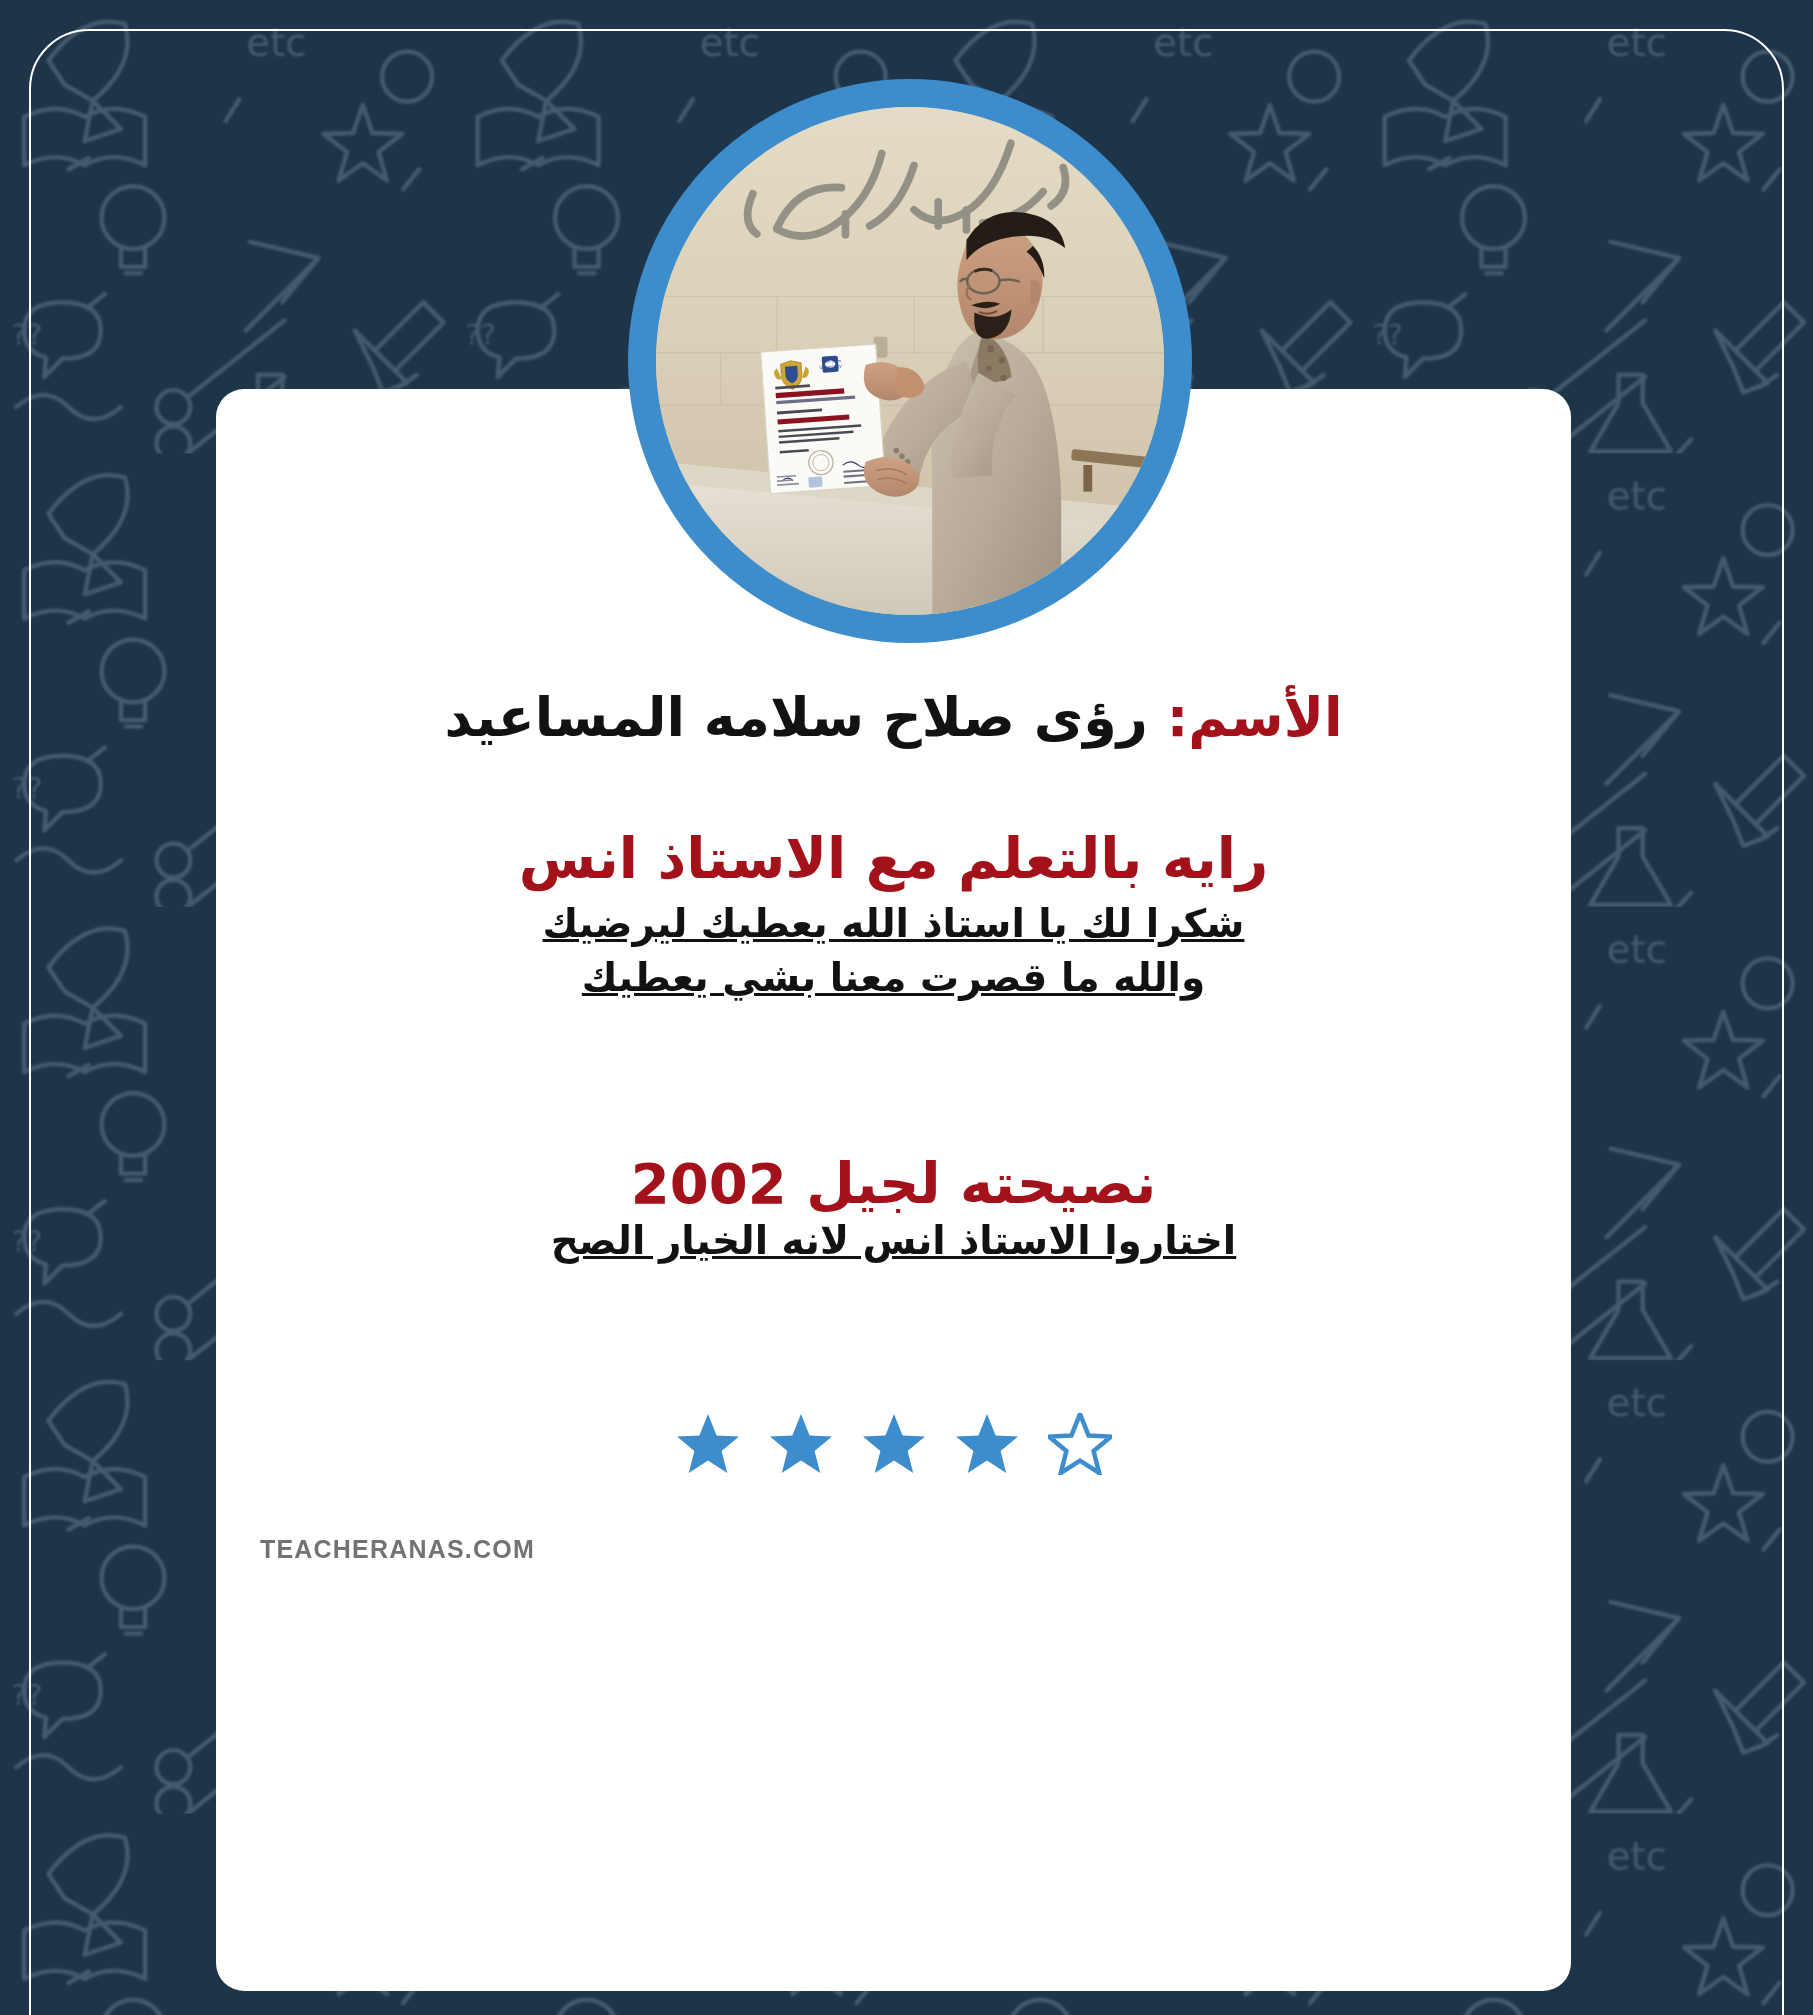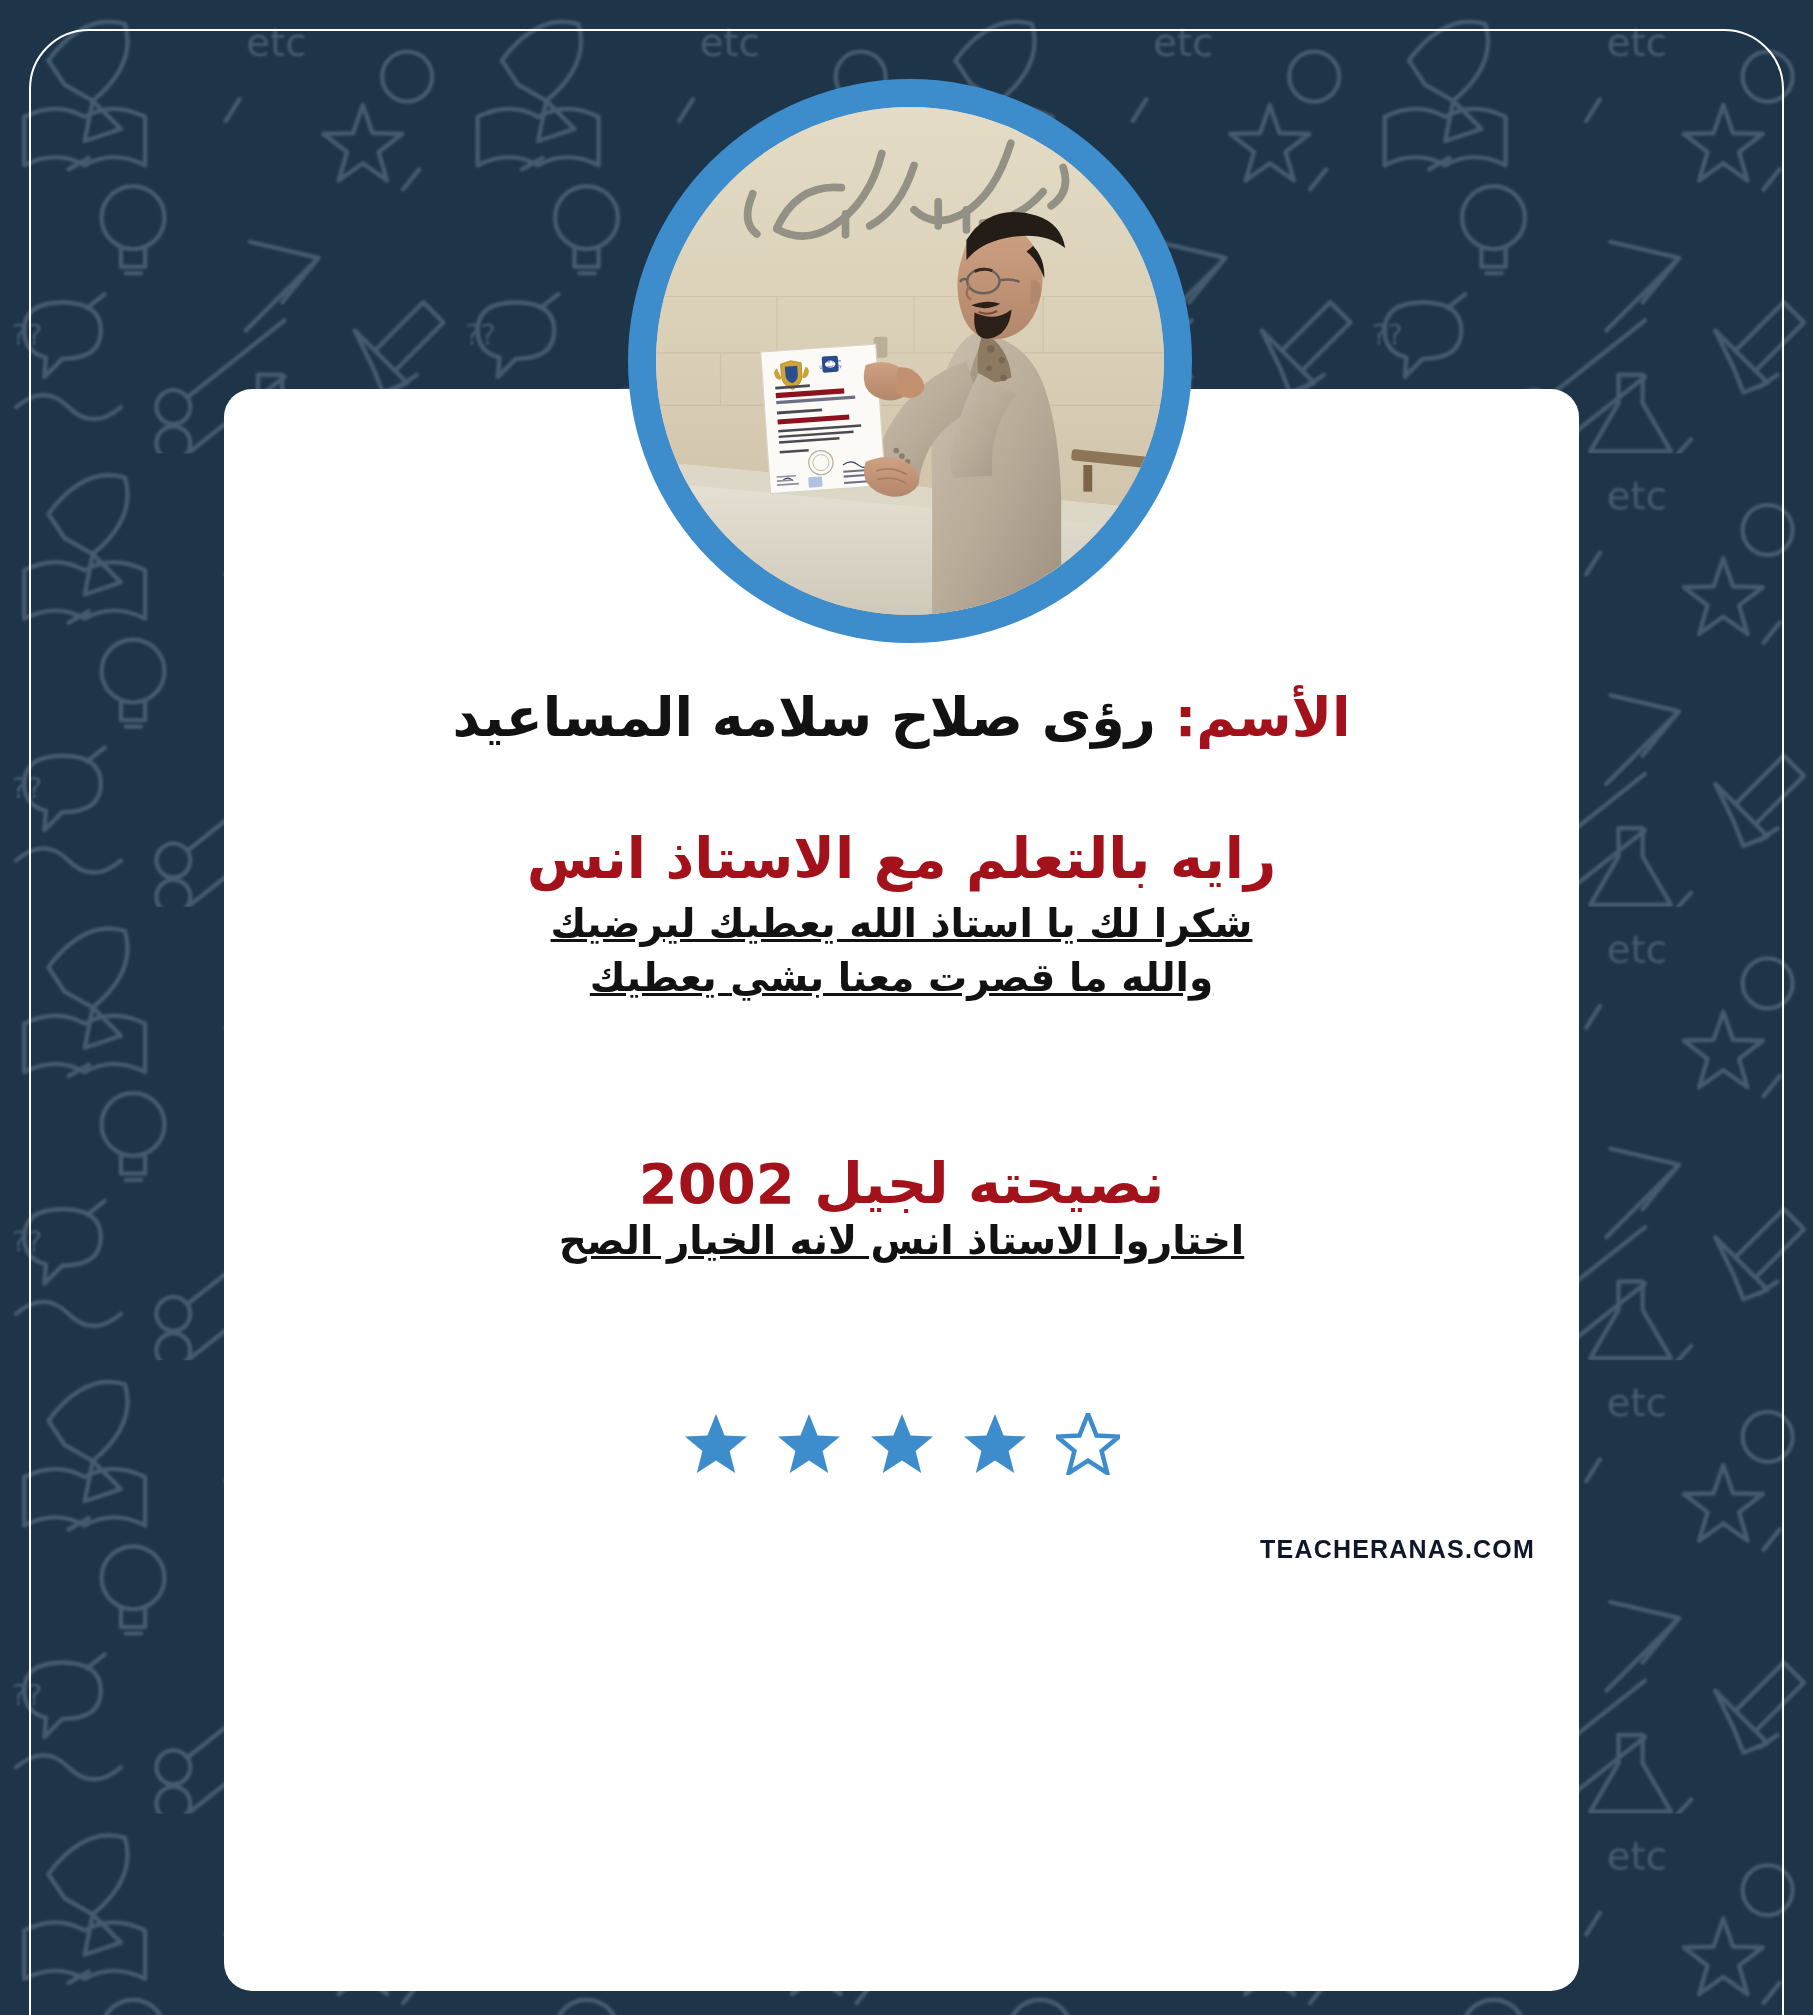--- a/index.html
+++ b/index.html
@@ -37,21 +37,21 @@
     left:29px; top:29px;
     width:1755px; height:2209px;
     border:2px solid #ffffff;
     border-radius:60px;
     pointer-events:none;
   }
 
   
   .card{
     position:absolute;
-    left:224px; top:389px;
+    left:216px; top:389px;
     width:1355px; height:1602px;
     background:#ffffff;
     border-radius:28px;
   }
 
   
   .avatar-wrap{
     position:absolute;
     left:628px; top:79px;
     width:564px; height:564px;
@@ -128,26 +128,26 @@
     justify-content:center;
     align-items:center;
     gap:29px;
     direction:ltr;
   }
   .star{ width:64px; height:62px; display:block; }
 
   
   .footer{
     margin-top:60px;
-    text-align:right;
+    text-align:left;
     direction:ltr;
     font-size:25px;
     font-weight:700;
     letter-spacing:1.2px;
-    color:#0f172a;
+    color:#737373;
     font-family:"Liberation Sans","DejaVu Sans",sans-serif;
   }
 </style>
 </head>
 <body>
 
 <div class="poster">
 
   <div class="doodle-bg">
     <svg viewBox="0 0 4500 5625" preserveAspectRatio="none" xmlns="http://www.w3.org/2000/svg">

